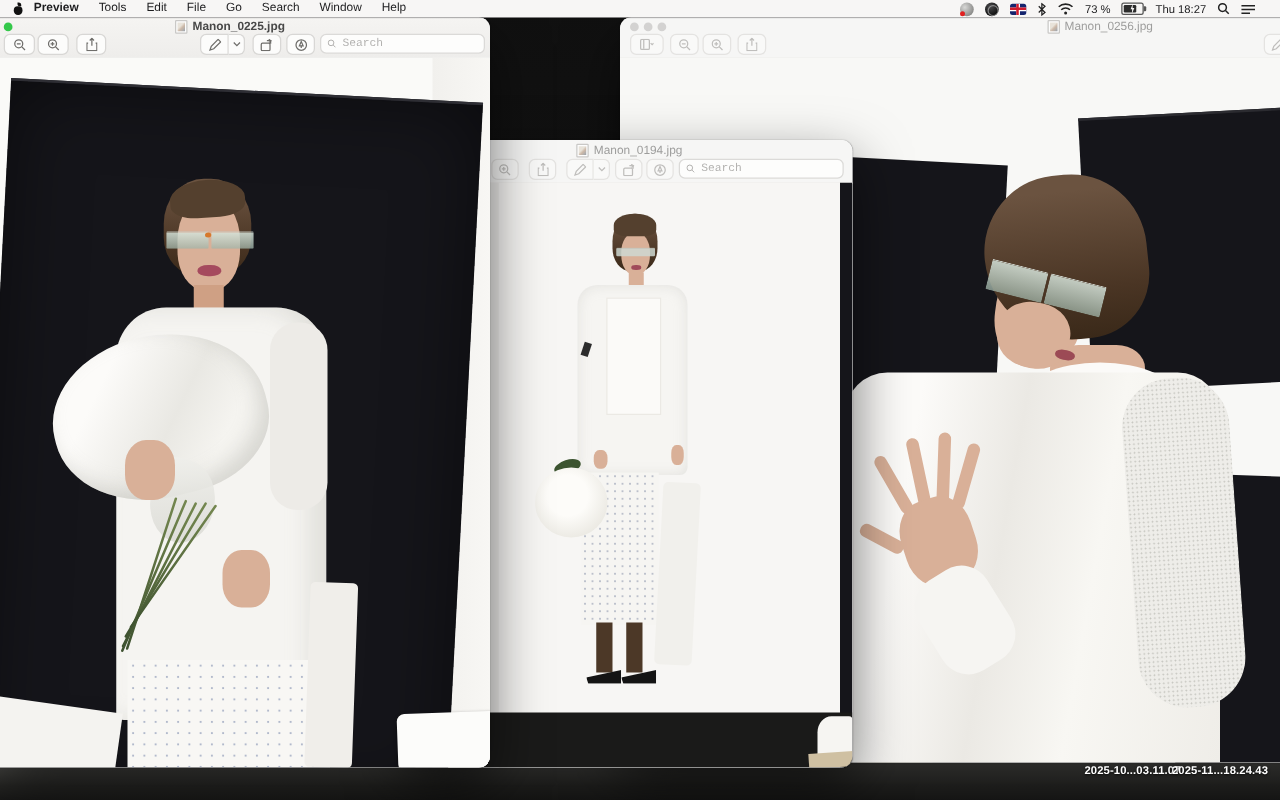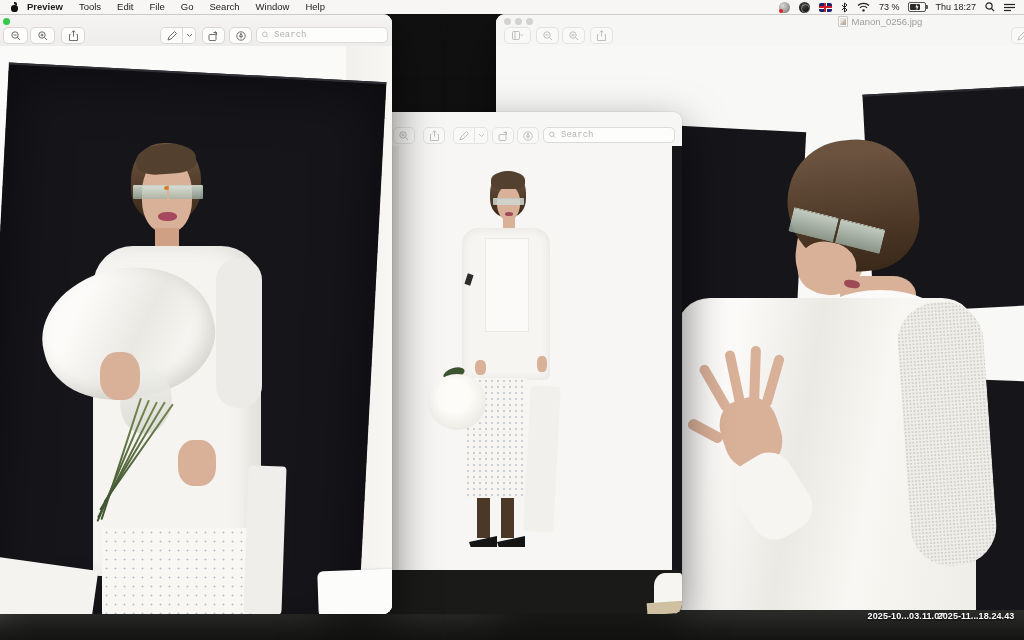--- a/index.html
+++ b/index.html
@@ -13,21 +13,21 @@
     text-shadow:0 1px 2px rgba(0,0,0,.85);text-align:center;letter-spacing:.1px;z-index:5;}
   
   #menubar{position:absolute;left:0;top:0;width:1024px;height:14px;background:#f7f6f5;
     display:flex;align-items:center;font-size:9.5px;color:#1c1c1e;z-index:50;
     box-shadow:0 .5px 0 rgba(0,0,0,.35);}
   #menubar .mitem{padding:0 8px;line-height:14px;}
   #menubar .appname{font-weight:bold;}
   .apple{width:9px;height:9px;margin-left:10px;display:inline-block;position:relative;}
   .apple i{position:absolute;left:1px;top:2px;width:7px;height:7px;background:#111;border-radius:45% 45% 48% 48%;}
   .apple b{position:absolute;left:4px;top:-1px;width:3px;height:3px;background:#111;border-radius:0 70% 0 70%;}
-  #status{margin-left:auto;display:flex;align-items:center;gap:9px;padding-right:9px;color:#222;}
+  #status{margin-left:auto;display:flex;align-items:center;gap:9px;padding-right:20px;color:#222;}
   .sic{display:inline-flex;align-items:center;justify-content:center;}
   .appdot1{width:11px;height:11px;border-radius:50%;background:radial-gradient(circle at 35% 35%,#d8d8d6,#8f8f8d 70%,#6f6f6d);position:relative;}
   .appdot1 i{position:absolute;left:0px;bottom:0px;width:4px;height:4px;border-radius:50%;background:#e02020;}
   .appdot2{width:11px;height:11px;border-radius:50%;background:radial-gradient(circle at 40% 30%,#4a4a4c,#111 70%);position:relative;overflow:hidden;}
   .appdot2 i{position:absolute;left:2px;top:2px;width:7px;height:7px;border:1px solid rgba(220,220,220,.5);border-radius:50%;}
   .flag{width:13px;height:9px;border-radius:2px;background:#14246e;position:relative;overflow:hidden;}
   .flag .fw{position:absolute;left:0;top:3px;width:13px;height:3px;background:#fff;}
   .flag .fwv{position:absolute;left:5px;top:0;width:3px;height:9px;background:#fff;}
   .flag .fr{position:absolute;left:0;top:3.5px;width:13px;height:2px;background:#cf1a2c;}
   .flag .frv{position:absolute;left:5.5px;top:0;width:2px;height:9px;background:#cf1a2c;}
@@ -162,20 +162,26 @@
     <div class="abs skin" style="left:226px;top:352px;width:58px;height:70px;border-radius:40%;transform:rotate(-18deg);"></div>
     <div class="abs wht" style="left:244px;top:408px;width:64px;height:84px;border-radius:24px;transform:rotate(-32deg);"></div>
   </div>
 </div>
 
 <div class="window win-inactive" style="left:325px;top:112px;width:357px;height:502px;border-radius:9px;z-index:2;">
   <div class="chrome" style="height:34px;">
     <span class="tlight" style="left:7px;top:5px;background:#d3d2d1;"></span>
     <span class="tlight" style="left:18px;top:5px;background:#d3d2d1;"></span>
     <span class="tlight" style="left:29px;top:5px;background:#d3d2d1;"></span>
+    <div class="wtitle" style="top:1px;height:15px;">
+      <span class="doc-icon">
+          <i></i>
+        </span>
+      <span>Manon_0194.jpg</span>
+    </div>
     <div class="tbtn" style="left:40px;top:15px;width:22px;">
       <svg class="lic" width="10" height="10" viewBox="0 0 10 10">
           <circle cx="4" cy="4" r="3.2" fill="none" stroke="currentColor"></circle>
           <line x1="6.5" y1="6.5" x2="9" y2="9" stroke="currentColor"></line>
           <line x1="2.5" y1="4" x2="5.5" y2="4" stroke="currentColor"></line>
         </svg>
     </div>
     <div class="tbtn" style="left:68px;top:15px;width:22px;">
       <svg class="lic" width="10" height="10" viewBox="0 0 10 10">
           <circle cx="4" cy="4" r="3.2" fill="none" stroke="currentColor"></circle>
@@ -251,20 +257,26 @@
     <div class="abs" style="left:152px;top:352px;width:13px;height:40px;background:#4c3827;"></div>
     <div class="abs" style="left:176px;top:352px;width:13px;height:40px;background:#4c3827;"></div>
     <div class="abs" style="left:144px;top:390px;width:28px;height:11px;background:#141414;clip-path:polygon(0 55%,100% 0,100% 100%,6% 100%);"></div>
     <div class="abs" style="left:172px;top:390px;width:28px;height:11px;background:#141414;clip-path:polygon(0 55%,100% 0,100% 100%,6% 100%);"></div>
   </div>
 </div>
 
 <div class="window win-active" style="left:0;top:14px;width:392px;height:600px;border-radius:0 9px 9px 0;z-index:3;">
   <div class="chrome" style="height:32px;">
     <span class="tlight" style="left:3px;top:4px;background:#34c84a;"></span>
+    <div class="wtitle" style="top:0;height:15px;padding-right:24px;">
+      <span class="doc-icon">
+          <i></i>
+        </span>
+      <span>Manon_0225.jpg</span>
+    </div>
     <div class="tbtn" style="left:3px;top:13px;width:25px;">
       <svg class="lic" width="10" height="10" viewBox="0 0 10 10">
           <circle cx="4" cy="4" r="3.2" fill="none" stroke="currentColor"></circle>
           <line x1="6.5" y1="6.5" x2="9" y2="9" stroke="currentColor"></line>
           <line x1="2.5" y1="4" x2="5.5" y2="4" stroke="currentColor"></line>
         </svg>
     </div>
     <div class="tbtn" style="left:30px;top:13px;width:25px;">
       <svg class="lic" width="10" height="10" viewBox="0 0 10 10">
           <circle cx="4" cy="4" r="3.2" fill="none" stroke="currentColor"></circle>

